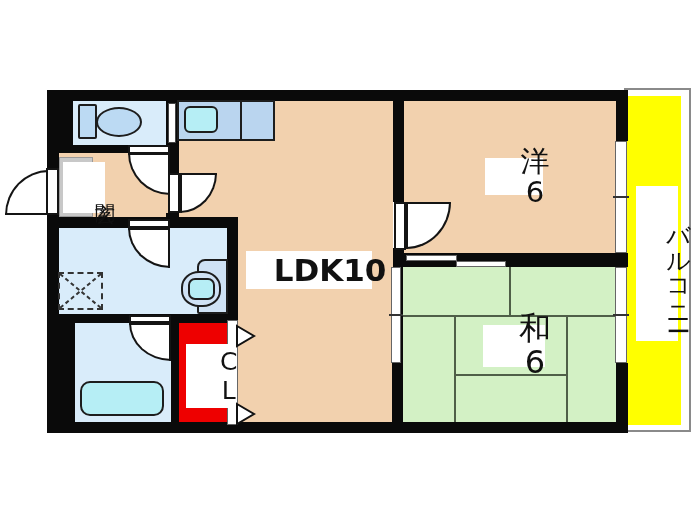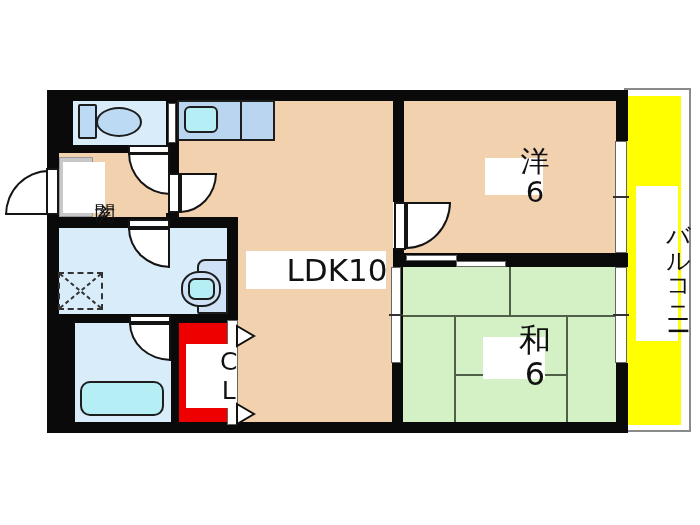--- a/index.html
+++ b/index.html
@@ -120,27 +120,27 @@
   <div class="abs arc" style="left:406px;top:202px;width:45px;height:47px;border-radius:0 0 100% 0;"></div>
   <div class="abs leaf" style="left:394px;top:202px;width:12px;height:48px;"></div>
 
   <svg class="overlay" width="700" height="525" viewBox="0 0 700 525">
     <line x1="60" y1="274" x2="101" y2="308" stroke="#333" stroke-width="2" stroke-dasharray="4,3"></line>
     <line x1="101" y1="274" x2="60" y2="308" stroke="#333" stroke-width="2" stroke-dasharray="4,3"></line>
     <polygon points="237,326 254,336 237,346" fill="#fff" stroke="#111" stroke-width="2"></polygon>
     <polygon points="237,404 254,414 237,424" fill="#fff" stroke="#111" stroke-width="2"></polygon>
   </svg>
 
-  <div class="abs lbl" style="left:246px;top:251px;width:140px;height:38px;font-size:31px;">
+  <div class="abs lbl" style="left:246px;top:251px;width:126px;height:38px;font-size:31px;font-weight:bold;">
     <span>LDK10</span>
   </div>
   <div class="abs lbl" style="left:485px;top:158px;width:58px;height:37px;font-size:29px;">
     <span>洋6</span>
   </div>
-  <div class="abs lbl" style="left:483px;top:325px;width:62px;height:42px;font-size:32px;margin-top:12px;">
+  <div class="abs lbl" style="left:483px;top:325px;width:62px;height:42px;font-size:32px;">
     <span>和6</span>
   </div>
   <div class="abs lbl lbl-vu" style="left:186px;top:344px;width:32px;height:64px;font-size:25px;font-weight:500;">
     <span>CL</span>
   </div>
   <div class="abs lbl lbl-v" style="left:63px;top:162px;width:25px;height:51px;font-size:20px;">
     <span>玄関</span>
   </div>
   <div class="abs lbl lbl-v" style="left:636px;top:186px;width:34px;height:155px;font-size:24px;">
     <span>バルコニー</span>

